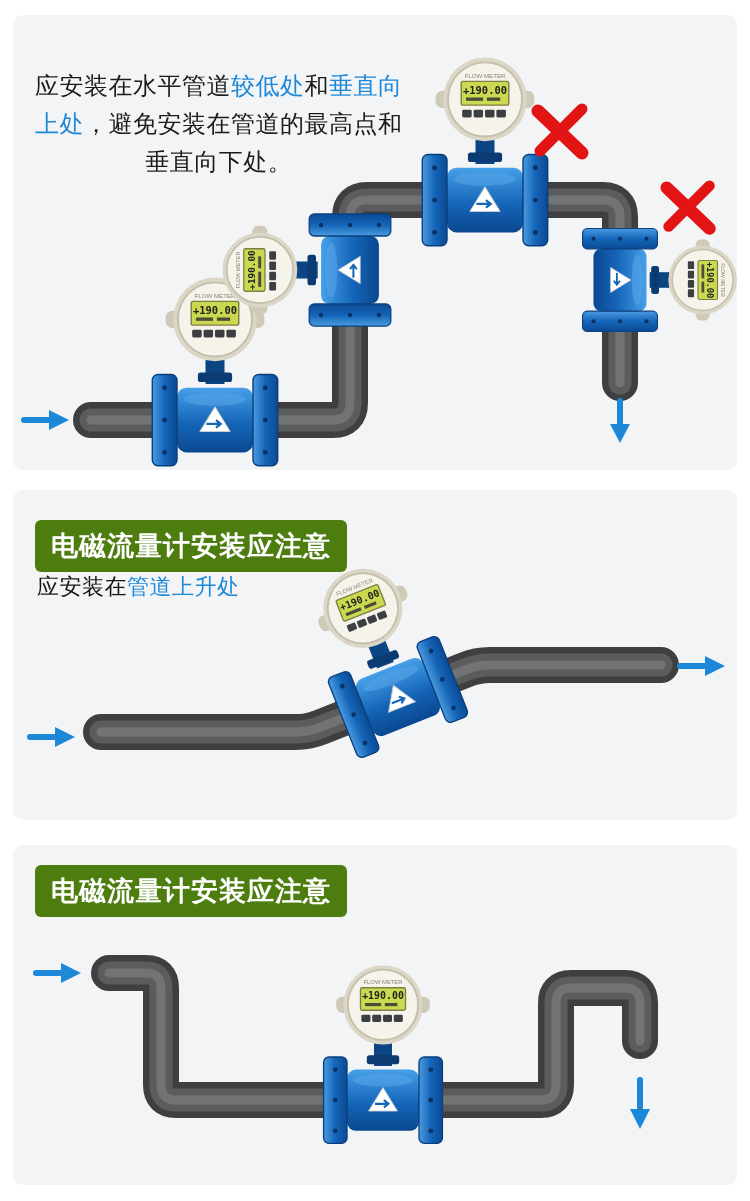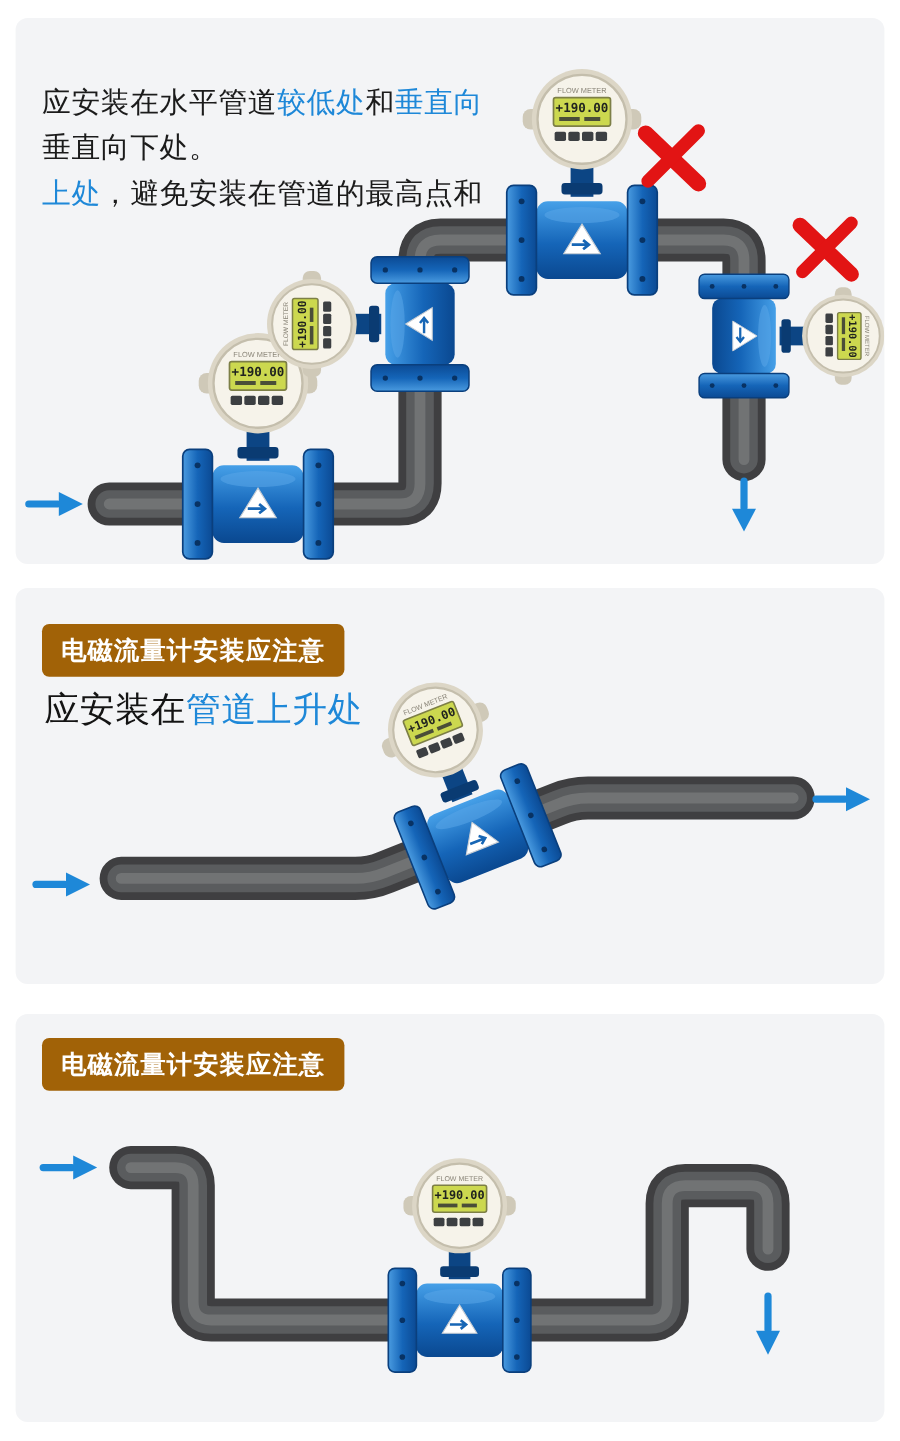--- a/index.html
+++ b/index.html
@@ -1,27 +1,27 @@
 <!DOCTYPE html>
 <html><head>
 <meta charset="utf-8">
 <style>
   html,body{margin:0;padding:0;background:#ffffff;}
   body{width:750px;font-family:"Liberation Sans","DejaVu Sans",sans-serif;}
-  .panel{position:relative;margin-left:13px;margin-right:13px;background:#f3f4f6;border-radius:10px;overflow:hidden;}
+  .panel{position:relative;margin-left:13px;margin-right:13px;background:#f3f4f6;border-radius:10px;overflow:hidden;text-align:center;}
   .p1{height:455px;margin-top:15px;}
   .p2{height:330px;margin-top:20px;}
   .p3{height:340px;margin-top:25px;}
   .diagram{position:absolute;left:0;top:0;width:100%;height:100%;z-index:1;display:block;}
   .p1-text{position:absolute;left:22px;top:52px;z-index:2;font-size:24px;line-height:38px;color:#1b1b1b;letter-spacing:0.5px;}
   .blue{color:#1e88d8;}
-  .badge{position:absolute;left:22px;z-index:2;background:#a16207;color:#ffffff;font-size:21px;font-weight:bold;padding:8px 16px;border-radius:6px;letter-spacing:1px;}
+  .badge{position:absolute;left:22px;z-index:2;background:#4d7c0f;color:#ffffff;font-size:27px;font-weight:bold;padding:8px 16px;border-radius:6px;letter-spacing:1px;}
   .p2 .badge{top:30px;}
   .p3 .badge{top:20px;}
-  .caption{position:absolute;left:24px;z-index:2;font-size:29px;color:#141414;letter-spacing:0.5px;}
+  .caption{position:absolute;left:24px;z-index:2;font-size:22px;color:#141414;letter-spacing:0.5px;}
   .p2 .caption{top:82px;}
   .p3 .caption{top:68px;}
   
   .pipe-base{stroke:#3f3f41;stroke-width:36;fill:none;stroke-linecap:round;stroke-linejoin:round;}
   .pipe-mid{stroke:#5a5c5e;stroke-width:23;fill:none;stroke-linecap:round;stroke-linejoin:round;}
   .pipe-core{stroke:#737577;stroke-width:9;fill:none;stroke-linecap:round;stroke-linejoin:round;opacity:.9;}
   .arrow{fill:#1e88d8;stroke:none;}
 </style>
 </head>
 <body>
@@ -82,22 +82,22 @@
         <path d="M8 10 L52 52" stroke-width="13"></path>
         <path d="M52 8 L10 50" stroke-width="11"></path>
       </g>
     </g>
   </defs>
 </svg>
 
 <section class="panel p1">
   <div class="p1-text">
     <div><span>应安装在水平管道</span><span class="blue">较低处</span><span>和</span><span class="blue">垂直向</span></div>
+    <div><span class="blue">上处</span><span>，避免安装在管道的最高点和</span></div>
     <div><span>垂直向下处。</span></div>
-    <div><span class="blue">上处</span><span>，避免安装在管道的最高点和</span></div>
   </div>
   <svg class="diagram" viewBox="0 0 724 455">
     <defs>
       <path id="p1pipe" d="M 78 405 L 320 405 Q 337 405 337 388 L 337 202 Q 337 185 354 185 L 590 185 Q 607 185 607 202 L 607 368" fill="none"></path>
     </defs>
     <use href="#p1pipe" class="pipe-base"></use>
     <use href="#p1pipe" class="pipe-mid"></use>
     <use href="#p1pipe" class="pipe-core"></use>
 
     <use href="#flowmeter" transform="translate(126,255) scale(0.95)"></use>

